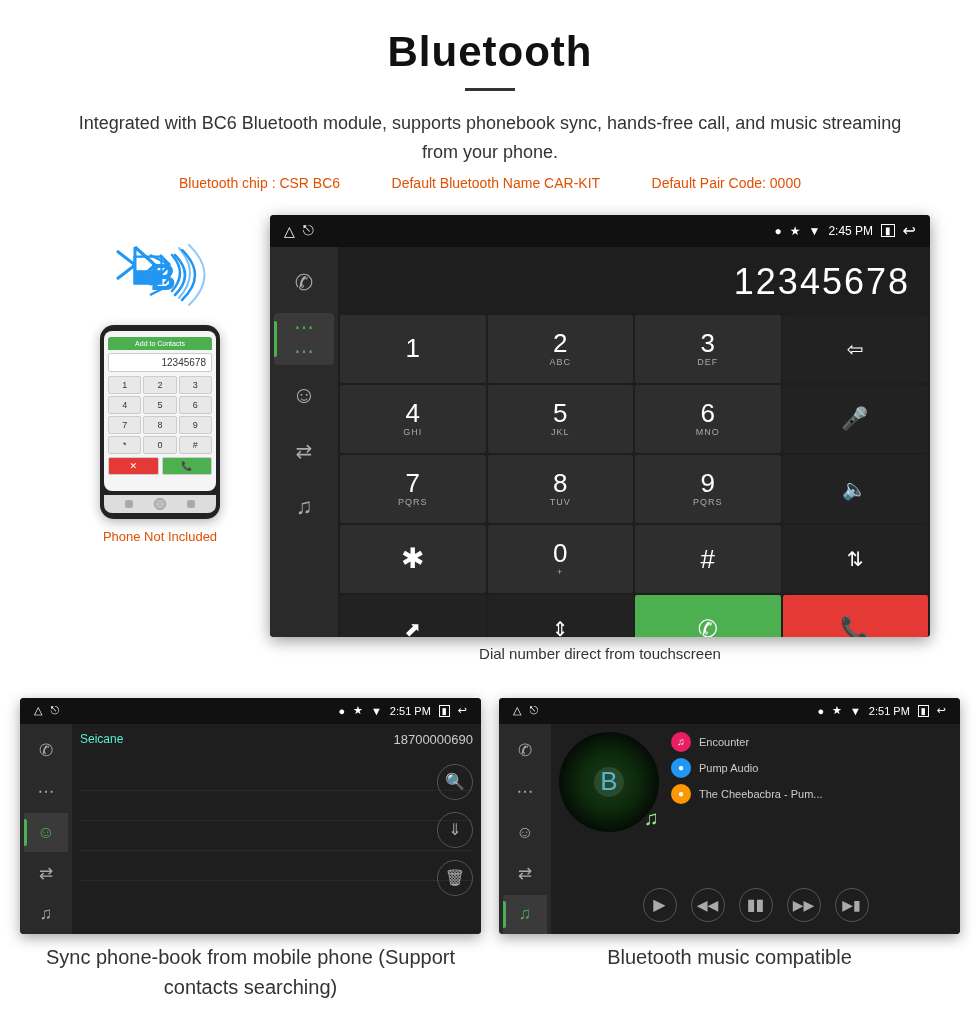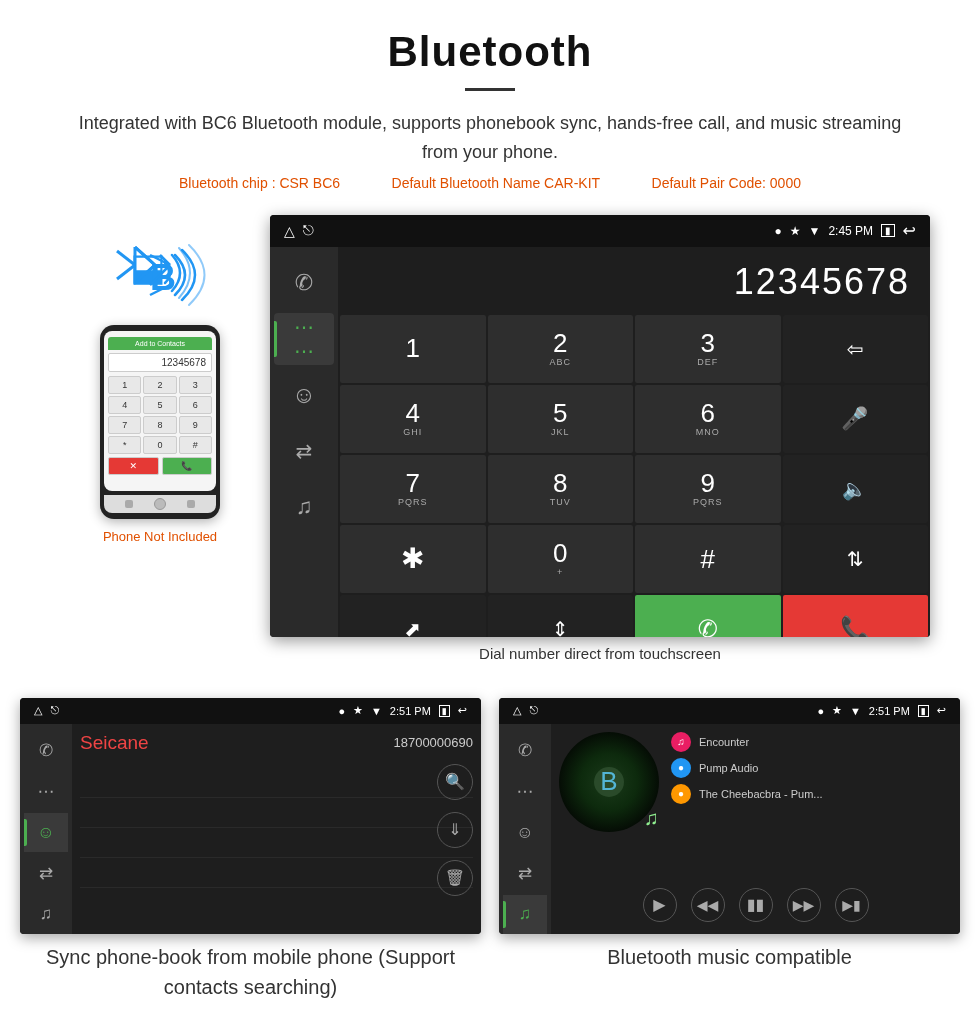--- a/index.html
+++ b/index.html
@@ -331,21 +331,21 @@
       color: white;
       font-size: 13px;
     }
     .contact-header {
       display: flex;
       justify-content: space-between;
       align-items: center;
       margin-bottom: 8px;
       padding-bottom: 6px;
     }
-    .contact-name { color: #ef4444; font-size: 19px; }
+    .contact-name { color: #5eead4; font-size: 12px; }
     .contact-number { color: #ccc; font-size: 13px; }
     .contact-list-item {
       height: 30px;
       border-bottom: 1px solid #2a2a2a;
     }
     .action-circle {
       width: 36px;
       height: 36px;
       border-radius: 50%;
       border: 1.5px solid #555;

